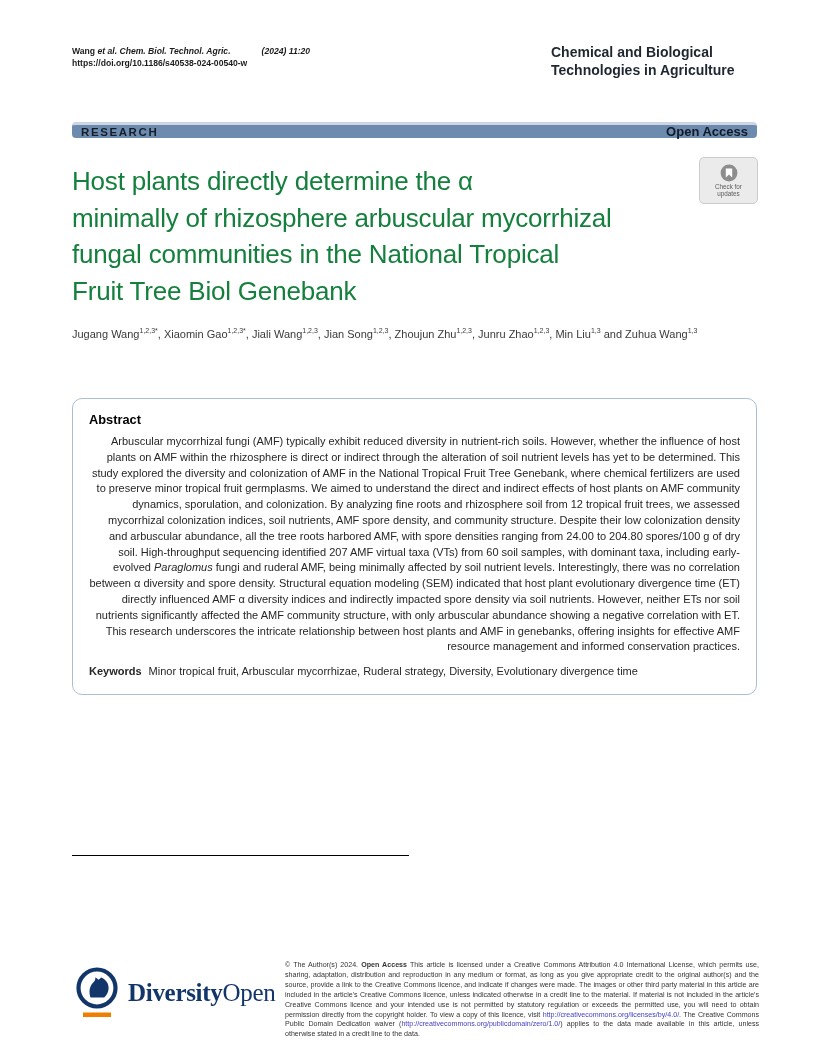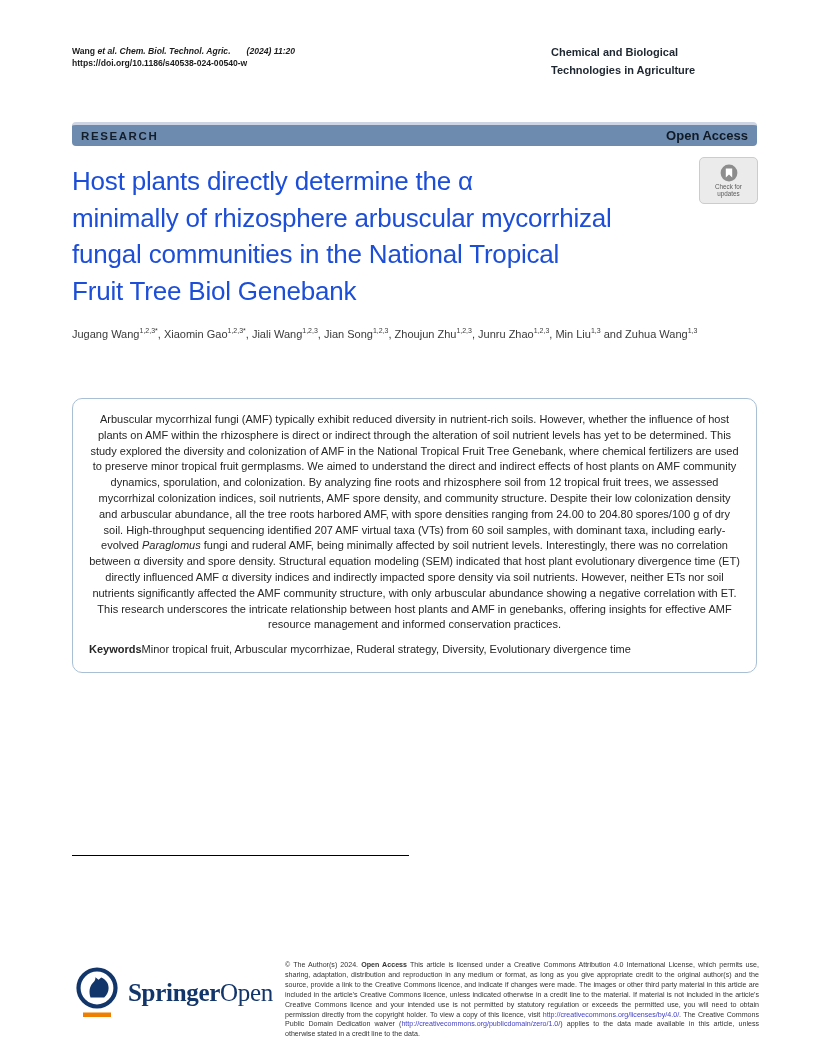--- a/index.html
+++ b/index.html
@@ -3,53 +3,53 @@
 <meta charset="utf-8">
 <style>
   html,body{margin:0;padding:0;background:#ffffff;}
   .page{position:relative;width:831px;height:1058px;background:#ffffff;
         font-family:"Liberation Sans",sans-serif;color:#222;overflow:hidden;}
 
   
   .citation{position:absolute;left:72px;top:46px;font-size:8.6px;line-height:11.8px;
             font-weight:700;color:#1c1c1c;}
   .citation .it{font-style:italic;}
-  .citation .volref{font-style:italic;margin-left:16px;}
-  .journal-name{position:absolute;left:551px;top:44px;font-size:11px;line-height:17.5px;
+  .citation .volref{font-style:italic;margin-left:31px;}
+  .journal-name{position:absolute;left:551px;top:44px;font-size:14px;line-height:17.5px;
                 font-weight:700;color:#1e2630;}
 
   
-  .banner{position:absolute;left:72px;top:122px;width:685px;height:24px;
+  .banner{position:absolute;left:72px;top:122px;width:685px;height:16px;
           background:#6d8bae;border-radius:4px;border-top:3px solid #cdd4e3;
           box-sizing:border-box;display:flex;align-items:center;justify-content:space-between;
           padding:0 9px;}
   .banner .research{font-size:11.5px;font-weight:700;letter-spacing:1.6px;color:#141e2b;}
   .banner .openaccess{font-size:13px;font-weight:700;color:#101a26;}
 
   
   .title{position:absolute;left:72px;top:163px;width:660px;font-size:26px;line-height:36.5px;
-         font-weight:400;color:#1d4ed8;letter-spacing:-0.2px;}
+         font-weight:400;color:#15803d;letter-spacing:-0.2px;}
   .check-badge{position:absolute;left:699px;top:157px;width:57px;height:45px;background:#ebebeb;
                border:1px solid #cccccc;border-radius:5px;display:flex;flex-direction:column;
                align-items:center;justify-content:center;cursor:pointer;}
   .check-badge svg{display:block;margin-bottom:1px;}
   .check-badge .cb-text{font-size:6.3px;line-height:7.2px;color:#5a5a5a;text-align:center;}
 
   
   .authors{position:absolute;left:72px;top:326px;width:685px;font-size:11px;line-height:16.5px;
            color:#3a3a3a;}
   .authors sup{font-size:7px;line-height:0;}
 
   
   .abstract-box{position:absolute;left:72px;top:398px;width:685px;box-sizing:border-box;
                 border:1.5px solid #a9bfd6;border-radius:10px;padding:13px 16px 14px 16px;}
   .abstract-heading{font-size:12.8px;font-weight:700;color:#000;margin:0 0 7px 0;}
-  .abstract-body{font-size:11px;line-height:15.8px;color:#262626;text-align:center;}
+  .abstract-body{font-size:11px;line-height:15.8px;color:#262626;text-align:right;}
   .abstract-keywords{margin-top:9px;font-size:11px;line-height:15.8px;color:#262626;}
-  .abstract-keywords .kw-label{font-weight:700;}
+  .abstract-keywords .kw-label{font-weight:700;margin-right:7px;}
   .italic{font-style:italic;}
   .bold{font-weight:700;}
   .link{color:#4341c5;margin-top:20px;}
 
   
   .divider{position:absolute;left:72px;top:855px;width:337px;border-top:1.7px solid #000;}
   .correspondence{position:absolute;left:72px;top:861px;width:360px;font-size:8.3px;
                   line-height:12px;color:#414141;}
 
   
@@ -97,38 +97,39 @@
     </svg>
     <div class="cb-text">Check for</div>
     <div class="cb-text">updates</div>
   </div>
 
   <div class="authors">
     
   <span class="author"><span>Jugang Wang</span><sup>1,2,3*</sup><span>, </span></span><span class="author"><span>Xiaomin Gao</span><sup>1,2,3*</sup><span>, </span></span><span class="author"><span>Jiali Wang</span><sup>1,2,3</sup><span>, </span></span><span class="author"><span>Jian Song</span><sup>1,2,3</sup><span>, </span></span><span class="author"><span>Zhoujun Zhu</span><sup>1,2,3</sup><span>, </span></span><span class="author"><span>Junru Zhao</span><sup>1,2,3</sup><span>, </span></span><span class="author"><span>Min Liu</span><sup>1,3</sup><span> and </span></span><span class="author"><span>Zuhua Wang</span><sup>1,3</sup><span></span></span></div>
 
   <div class="abstract-box">
+    <div class="abstract-heading">Abstract</div>
     <div class="abstract-body">
       
     <span class="plain">Arbuscular mycorrhizal fungi (AMF) typically exhibit reduced diversity in nutrient-rich soils. However, whether the influence of host plants on AMF within the rhizosphere is direct or indirect through the alteration of soil nutrient levels has yet to be determined. This study explored the diversity and colonization of AMF in the National Tropical Fruit Tree Genebank, where chemical fertilizers are used to preserve minor tropical fruit germplasms. We aimed to understand the direct and indirect effects of host plants on AMF community dynamics, sporulation, and colonization. By analyzing fine roots and rhizosphere soil from 12 tropical fruit trees, we assessed mycorrhizal colonization indices, soil nutrients, AMF spore density, and community structure. Despite their low colonization density and arbuscular abundance, all the tree roots harbored AMF, with spore densities ranging from 24.00 to 204.80 spores/100 g of dry soil. High-throughput sequencing identified 207 AMF virtual taxa (VTs) from 60 soil samples, with dominant taxa, including early-evolved </span><span class="italic">Paraglomus</span><span class="plain"> fungi and ruderal AMF, being minimally affected by soil nutrient levels. Interestingly, there was no correlation between α diversity and spore density. Structural equation modeling (SEM) indicated that host plant evolutionary divergence time (ET) directly influenced AMF α diversity indices and indirectly impacted spore density via soil nutrients. However, neither ETs nor soil nutrients significantly affected the AMF community structure, with only arbuscular abundance showing a negative correlation with ET. This research underscores the intricate relationship between host plants and AMF in genebanks, offering insights for effective AMF resource management and informed conservation practices.</span></div>
     <div class="abstract-keywords">
       <span class="kw-label">Keywords</span><span>Minor tropical fruit, Arbuscular mycorrhizae, Ruderal strategy, Diversity, Evolutionary divergence time</span>
     </div>
   </div>
 
   <div class="divider"></div>
 
   <div class="footer-logo">
     <svg class="logo-mark" width="46" height="54" viewBox="0 0 46 54">
       <circle cx="23" cy="22" r="18.5" fill="none" stroke="#12356a" stroke-width="4.2"></circle>
       <path d="M16.5 31.5 C14.8 26.5 15.2 20.5 19 16.8 C20.8 15.1 21.6 13.2 21.4 11.2 L24.6 13.8 L27.2 11.6 C31.8 13.6 34.6 17.4 34.6 21.9 C34.6 25.6 32.9 28.9 30.2 31.5 Z" fill="#12356a"></path>
       <rect x="9" y="46.5" width="28" height="4.5" fill="#ee7f00"></rect>
     </svg>
     <div class="logo-text">
-      <span class="lt-bold">Springer</span><span class="lt-light">Open</span>
+      <span class="lt-bold">Diversity</span><span class="lt-light">Open</span>
     </div>
   </div>
 
   <div class="license">
     
   <span class="plain">© The Author(s) 2024. </span><span class="bold">Open Access</span><span class="plain">  This article is licensed under a Creative Commons Attribution 4.0 International License, which permits use, sharing, adaptation, distribution and reproduction in any medium or format, as long as you give appropriate credit to the original author(s) and the source, provide a link to the Creative Commons licence, and indicate if changes were made. The images or other third party material in this article are included in the article's Creative Commons licence, unless indicated otherwise in a credit line to the material. If material is not included in the article's Creative Commons licence and your intended use is not permitted by statutory regulation or exceeds the permitted use, you will need to obtain permission directly from the copyright holder. To view a copy of this licence, visit </span><span class="link">http://creativecommons.org/licenses/by/4.0/</span><span class="plain">. The Creative Commons Public Domain Dedication waiver (</span><span class="link">http://creativecommons.org/publicdomain/zero/1.0/</span><span class="plain">) applies to the data made available in this article, unless otherwise stated in a credit line to the data.</span></div>
 
 </div>
 
 </body></html>

